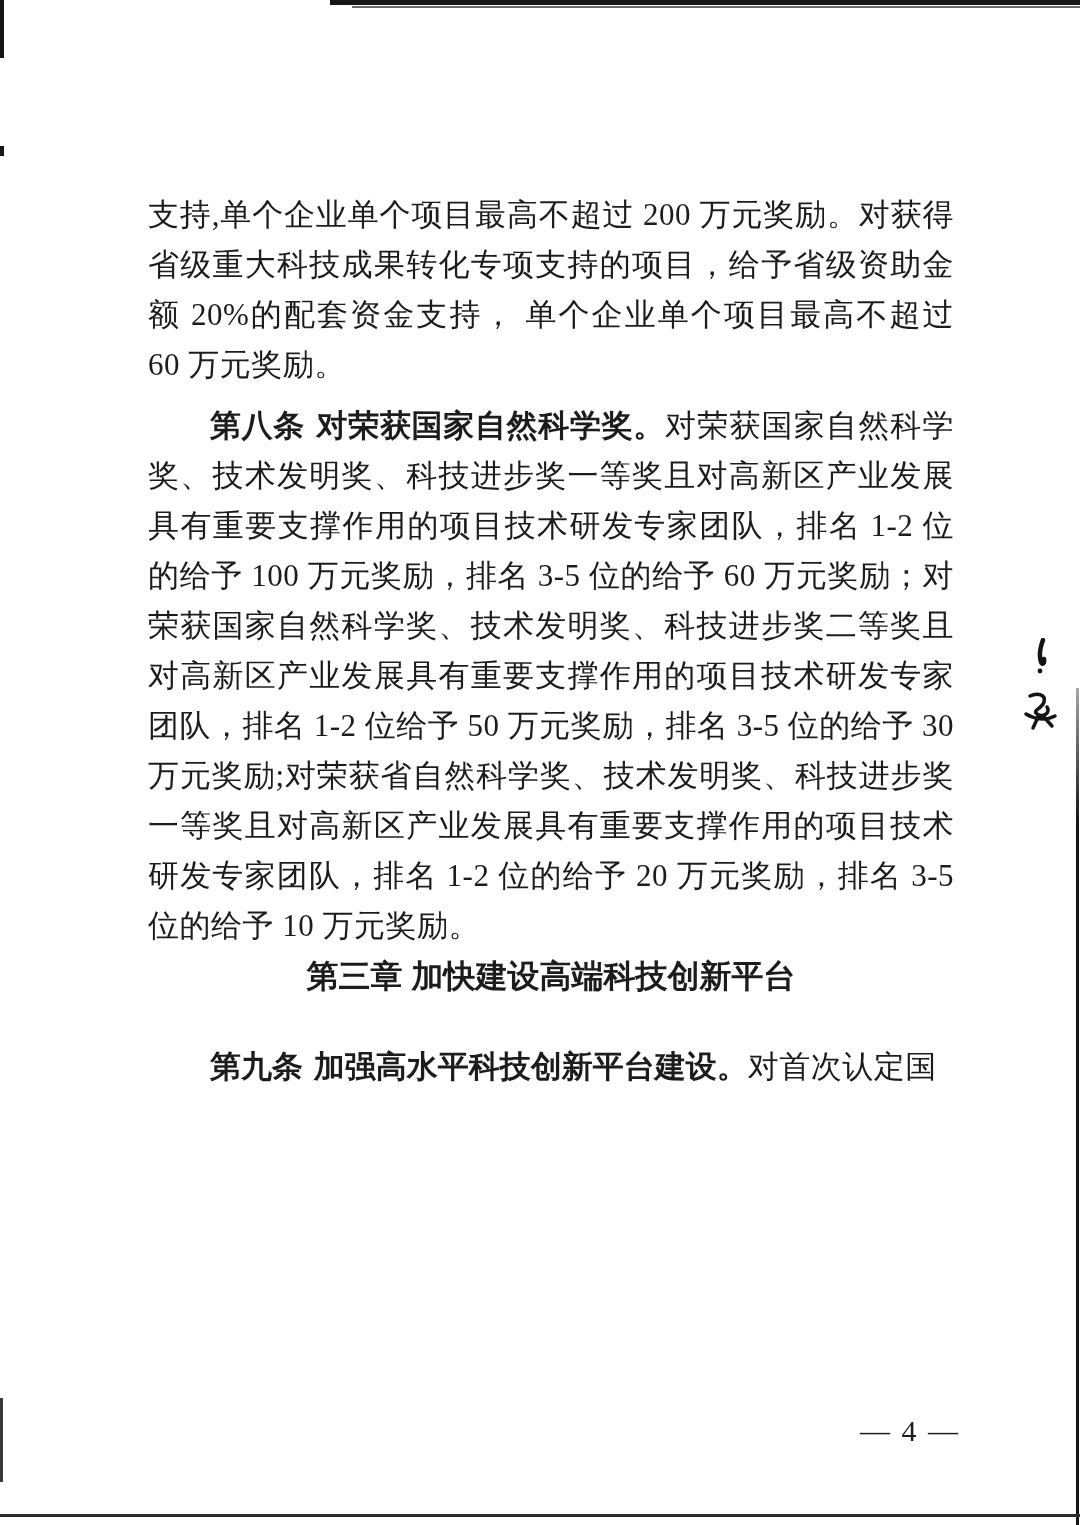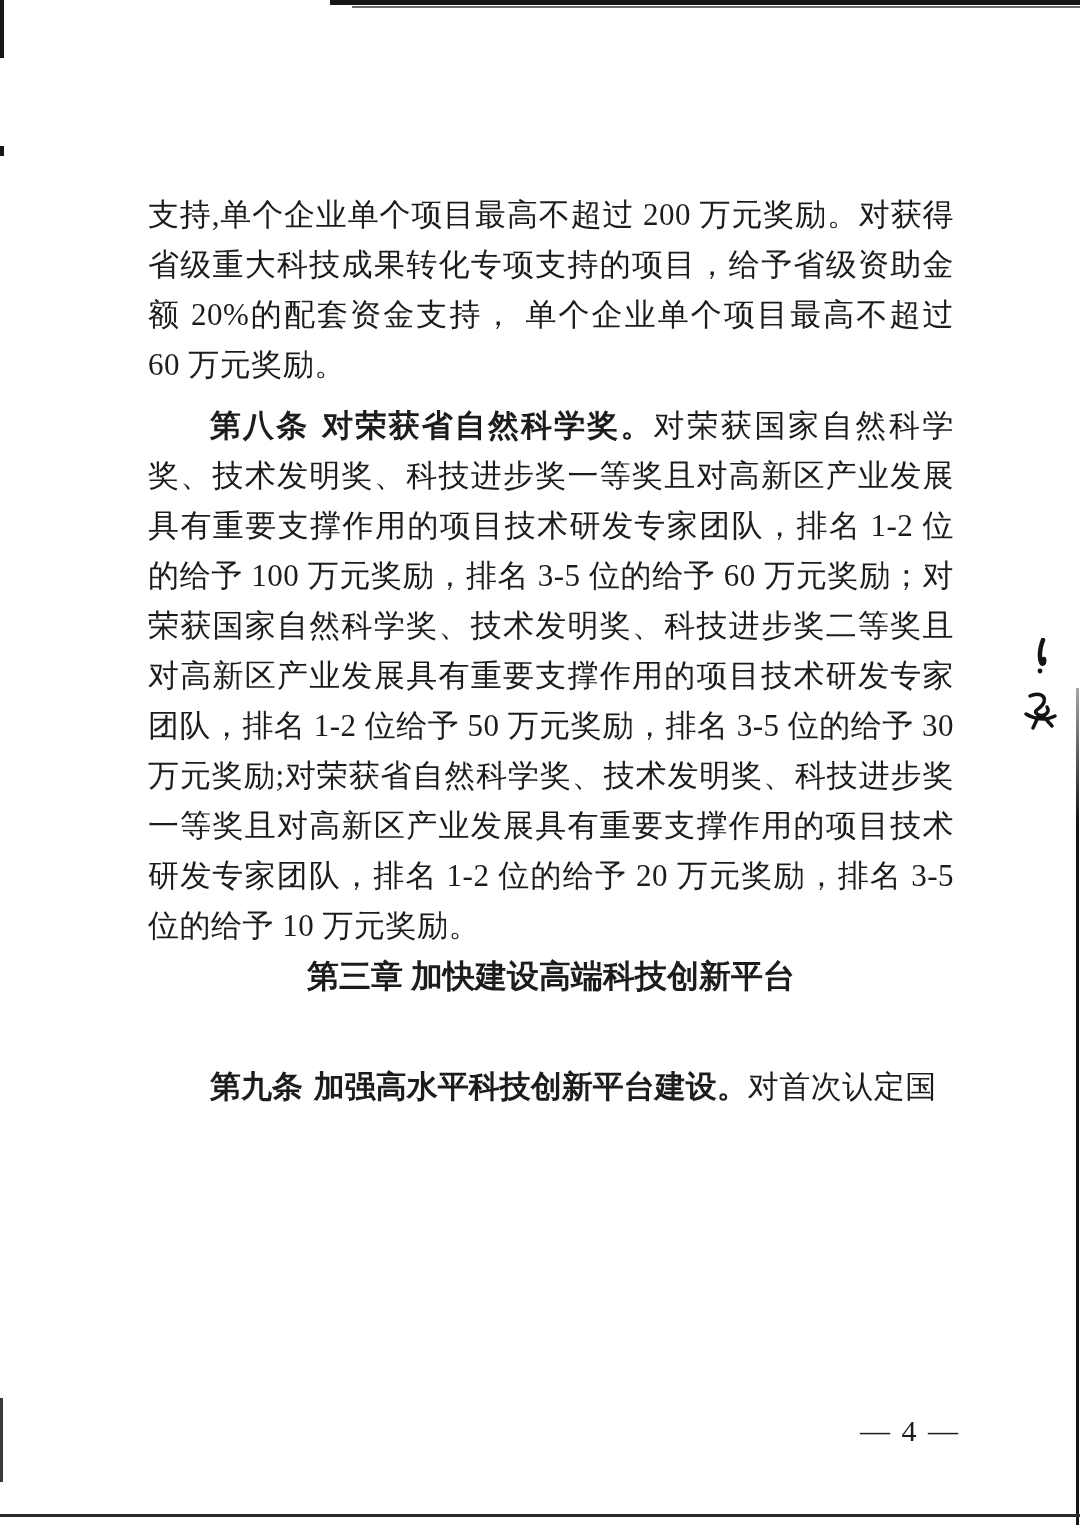--- a/index.html
+++ b/index.html
@@ -40,23 +40,23 @@
     font-weight:700;
     font-family:"DejaVu Sans","Liberation Sans",sans-serif;
     letter-spacing:0;
   }
   .p-article8 { margin-top:10px; }
   .chapter {
     font-size:32px;
     line-height:50px;
     text-align:center;
     font-weight:700;
-    font-family:Liberation Serif, serif;
+    font-family:Liberation Sans, sans-serif;
   }
-  .p-article9 { margin-top:60px; }
+  .p-article9 { margin-top:40px; }
   .page-number {
     position:absolute;
     left:845px; top:1414px;
     width:130px;
     font-size:30px;
     text-align:center;
     letter-spacing:2px;
     white-space:nowrap;
   }
 </style>
@@ -82,21 +82,21 @@
   <div class="ink-mark" style="left:1018px; top:690px;">
     <svg width="46" height="42" viewBox="0 0 46 42" aria-hidden="true">
       <path d="M12 6 C 20 2, 28 5, 26 12 C 24 19, 14 20, 19 24 C 25 28, 33 23, 29 17 M 8 24 C 16 29, 28 31, 37 26 M 21 25 L 15 38 M 26 27 L 34 36" stroke="#141414" stroke-width="3.5" fill="none" stroke-linecap="round"></path>
     </svg>
   </div>
 
   <div class="content">
 
     <p class="para"><span>支持,单个企业单个项目最高不超过 200 万元奖励。对获得省级重大科技成果转化专项支持的项目，给予省级资助金额 20%的配套资金支持， 单个企业单个项目最高不超过 60 万元奖励。</span></p>
 
-    <p class="para indent p-article8"><span class="lead">第八条 对荣获省自然科学奖。</span><span>对荣获国家自然科学奖、技术发明奖、科技进步奖一等奖且对高新区产业发展具有重要支撑作用的项目技术研发专家团队，排名 1-2 位的给予 100 万元奖励，排名 3-5 位的给予 60 万元奖励；对荣获国家自然科学奖、技术发明奖、科技进步奖二等奖且对高新区产业发展具有重要支撑作用的项目技术研发专家团队，排名 1-2 位给予 50 万元奖励，排名 3-5 位的给予 30 万元奖励;对荣获省自然科学奖、技术发明奖、科技进步奖一等奖且对高新区产业发展具有重要支撑作用的项目技术研发专家团队，排名 1-2 位的给予 20 万元奖励，排名 3-5 位的给予 10 万元奖励。</span></p>
+    <p class="para indent p-article8"><span class="lead">第八条 对荣获国家自然科学奖。</span><span>对荣获国家自然科学奖、技术发明奖、科技进步奖一等奖且对高新区产业发展具有重要支撑作用的项目技术研发专家团队，排名 1-2 位的给予 100 万元奖励，排名 3-5 位的给予 60 万元奖励；对荣获国家自然科学奖、技术发明奖、科技进步奖二等奖且对高新区产业发展具有重要支撑作用的项目技术研发专家团队，排名 1-2 位给予 50 万元奖励，排名 3-5 位的给予 30 万元奖励;对荣获省自然科学奖、技术发明奖、科技进步奖一等奖且对高新区产业发展具有重要支撑作用的项目技术研发专家团队，排名 1-2 位的给予 20 万元奖励，排名 3-5 位的给予 10 万元奖励。</span></p>
 
     <p class="chapter">第三章 加快建设高端科技创新平台</p>
 
 
     <p class="para indent p-article9"><span class="lead">第九条 加强高水平科技创新平台建设。</span><span>对首次认定国</span></p>
 
   </div>
 
   <div class="page-number">— 4 —</div>
 

